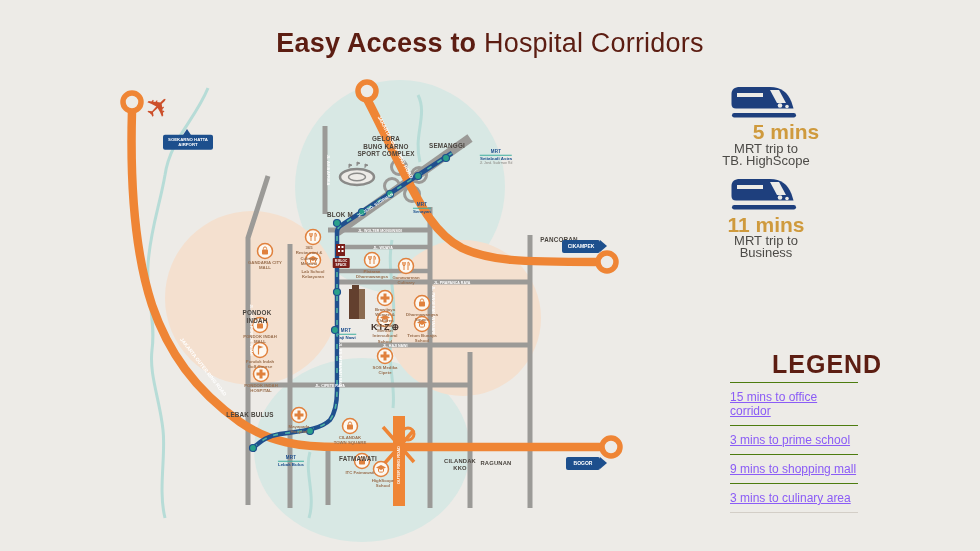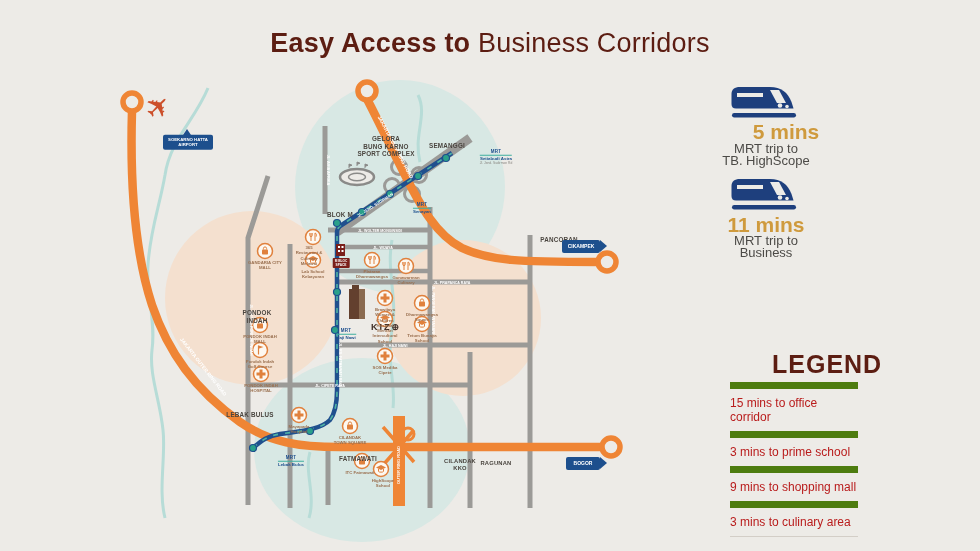--- a/index.html
+++ b/index.html
@@ -8,21 +8,21 @@
   #mapsvg{position:absolute;left:0;top:0;}
   .abs{position:absolute;}
   .ctr{transform:translate(-50%,-50%);text-align:center;margin-left:28px;}
   .ctx{transform:translate(-50%,0);text-align:center;}
   .title{white-space:nowrap;font-size:27px;color:#5c1d12;letter-spacing:.2px;}
   .title b{font-weight:700;}
   .gold{color:#cf9a3d;font-weight:700;font-size:21px;white-space:nowrap;}
   .tripsub{font-size:13px;color:#4c4a47;white-space:nowrap;}
   .legend-head{font-size:25px;font-weight:700;color:#5c1d12;letter-spacing:1px;}
   .legend-list{width:128px;}
-  .legend-item{border-top:7px solid #4d7c0f;padding:7px 0;font-size:12px;color:#b91c1c;}
+  .legend-item{border-top:1px solid #4d7c0f;padding:7px 0;font-size:12px;color:#8b5cf6;text-decoration:underline;}
   .legend-item:last-child{border-bottom:1px solid #d3cec7;}
   .arealabel{color:#4a453f;font-weight:700;white-space:nowrap;line-height:1.2;letter-spacing:.2px;}
   .poilabel{width:42px;font-size:4.3px;line-height:1.25;color:#9a7050;font-weight:700;}
   .navybadge{background:#1d4f8d;color:#fff;font-weight:700;border-radius:2px;line-height:1.25;}
   .stname{font-size:4.4px;font-weight:700;color:#1d4f8d;white-space:nowrap;}
   .stsub{font-size:3.3px;color:#8a8782;white-space:nowrap;}
   .stlogo{font-size:4.5px;font-weight:800;color:#1d4f8d;letter-spacing:.3px;border-bottom:1px solid #3fae9e;line-height:1;white-space:nowrap;}
   .kizu{font-size:9px;font-weight:700;color:#3f2f28;letter-spacing:2px;white-space:nowrap;}
   .mbloc{background:#7a1f1a;color:#fff;font-size:3.2px;font-weight:700;line-height:1.3;border-radius:1px;padding:1px 2px;}
   .plane{font-size:30px;color:#cc4f2a;transform:translate(-50%,-50%) rotate(-45deg);}
@@ -179,21 +179,21 @@
     <text transform="translate(383 248.5)" font-size="3.6">JL. WIJAYA</text>
     <text transform="translate(452 283.5)" font-size="3.6">JL. PRAPANCA RAYA</text>
     <text transform="translate(395 346.5)" font-size="3.6">JL. HAJI NAWI</text>
     <text transform="translate(330 386.5)" font-size="3.6">JL. CIPETE RAYA</text>
   </g>
 </svg>
 
 <div class="abs title ctx" style="left:490px;top:28px;">
   <b>Easy Access to</b>
   <span> </span>
-  <span>Business Corridors</span>
+  <span>Hospital Corridors</span>
 </div>
 
 <div class="abs" style="left:728px;top:82px;">
   <svg width="76" height="40" viewBox="0 0 76 40">
     <path d="M12 5 h30 c11 0 18 5.5 21.5 15 l2 6.5 H8 c-3 0 -4.5 -1.5 -4.5 -4.5 V12 c0 -4.5 3 -7 8.5 -7 z" fill="#1e3f7d"></path>
     <rect x="9" y="11" width="26" height="4" fill="#edebe7"></rect>
     <path d="M42 8 h9 l7 13 h-9 z" fill="#edebe7"></path>
     <circle cx="52" cy="23.5" r="2.3" fill="#edebe7"></circle>
         <circle cx="59" cy="24.5" r="1.8" fill="#edebe7"></circle>
     <rect x="4" y="31" width="64" height="4.5" rx="2.2" fill="#1e3f7d"></rect>

